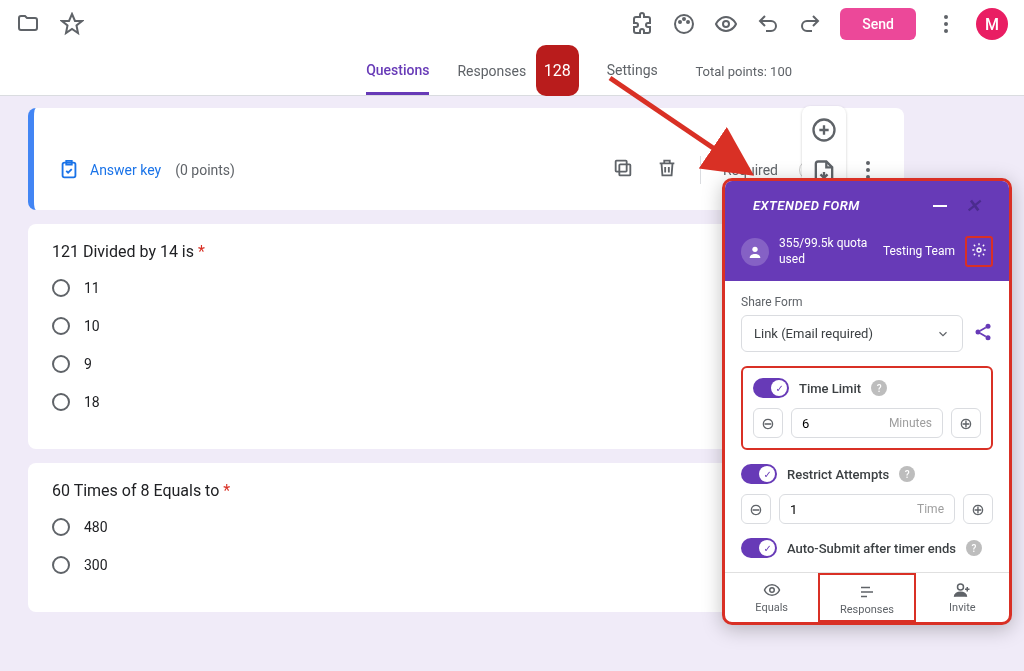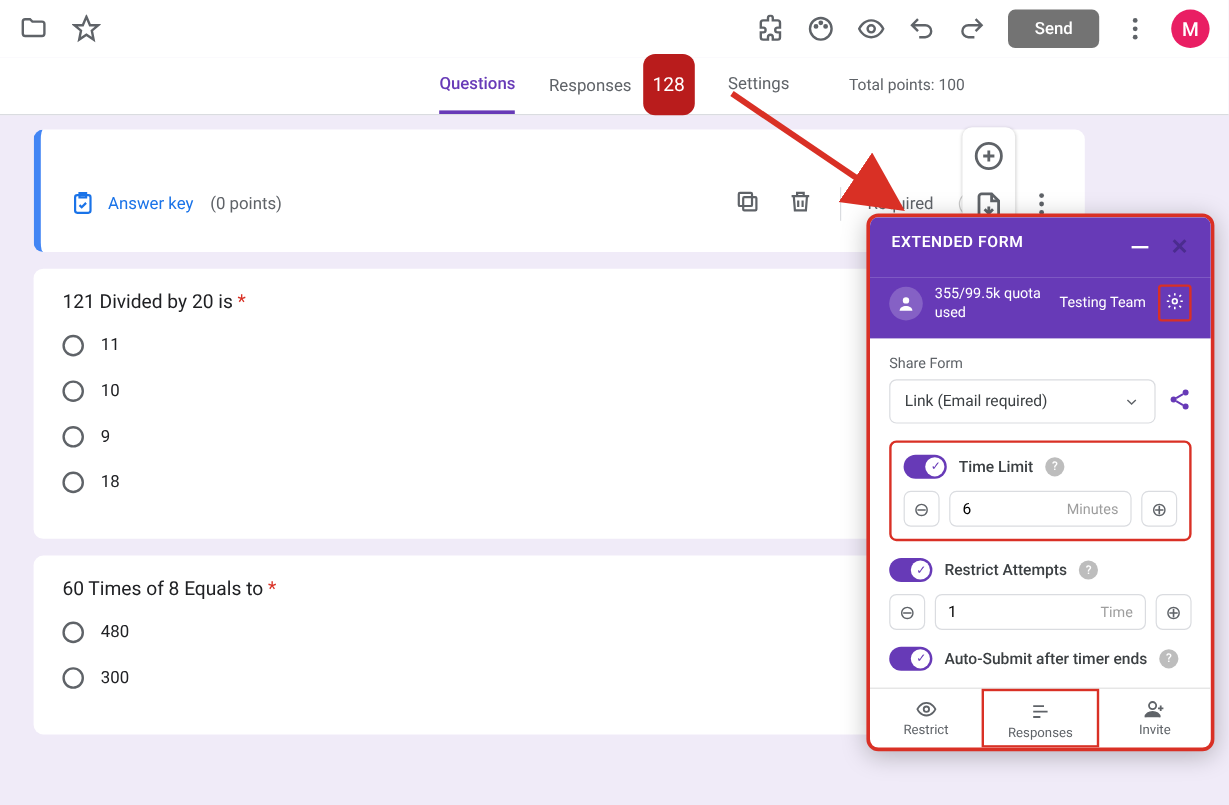--- a/index.html
+++ b/index.html
@@ -2,30 +2,30 @@
 <html><head>
 <meta charset="utf-8">
 <style>
 * { box-sizing: border-box; margin: 0; padding: 0; font-family: Roboto, Arial, sans-serif; }
 body { background: #f0ebf8; width: 1024px; height: 671px; overflow: hidden; position: relative; }
 
 .topbar { background: #fff; height: 48px; display: flex; align-items: center; padding: 0 16px; }
 .topbar-left { display: flex; gap: 20px; }
 .topbar-right { margin-left: auto; display: flex; align-items: center; gap: 18px; }
 .icon-btn { width: 24px; height: 24px; display: flex; align-items: center; justify-content: center; color: #5f6368; cursor: pointer; }
-.send-btn { background: #737373; color: #fff; border: none; padding: 8px 22px; border-radius: 6px; font-size: 14px; font-weight: 500; cursor: pointer; }
+.send-btn { background: #ec4899; color: #fff; border: none; padding: 8px 22px; border-radius: 6px; font-size: 14px; font-weight: 500; cursor: pointer; }
 .avatar { width: 32px; height: 32px; border-radius: 50%; background: #e91e63; color: #fff; display: flex; align-items: center; justify-content: center; font-size: 16px; font-weight: 500; }
 .kebab { width: 24px; height: 24px; display: flex; flex-direction: column; align-items: center; justify-content: center; gap: 3px; cursor: pointer; }
 .kebab span { width: 4px; height: 4px; background: #5f6368; border-radius: 50%; }
 
 .tabbar { background: #fff; height: 48px; display: flex; align-items: center; justify-content: center; gap: 28px; border-bottom: 1px solid #dadce0; position: relative; }
 .tab { font-size: 14px; color: #5f6368; cursor: pointer; padding: 14px 0; border-bottom: 3px solid transparent; text-align: right; }
 .tab.active { color: #673ab7; font-weight: 500; border-bottom-color: #673ab7; }
 .tab-badge { background: #b91c1c; color: #fff; font-size: 16px; padding: 16px 8px; border-radius: 10px; margin-left: 6px; }
-.points { position: absolute; right: 220px; font-size: 13px; color: #5f6368; }
+.points { position: absolute; right: 232px; font-size: 13px; color: #5f6368; }
 
 .content { padding: 12px 120px 0 28px; }
 .card { background: #fff; border-radius: 8px; margin-bottom: 14px; padding: 18px 24px; position: relative; }
 .card.active { border-left: 6px solid #4285f4; }
 .answer-row { display: flex; align-items: center; text-align: right; }
 .answer-key { display: flex; align-items: center; gap: 10px; color: #1a73e8; font-size: 14px; }
 .answer-key svg { width: 22px; height: 22px; }
 .points-label { color: #5f6368; font-size: 14px; margin-left: 14px; }
 .answer-actions { margin-left: auto; display: flex; align-items: center; gap: 22px; color: #5f6368; }
 .tool-icon svg { width: 22px; height: 22px; }
@@ -35,21 +35,21 @@
 .q-title { font-size: 16px; color: #202124; margin-bottom: 18px; }
 .req-star { color: #d93025; }
 .option { display: flex; align-items: center; gap: 14px; margin-bottom: 20px; }
 .radio { width: 18px; height: 18px; border: 2px solid #5f6368; border-radius: 50%; }
 .opt-text { font-size: 14px; color: #202124; }
 
 .side-toolbar { position: absolute; right: 178px; top: 106px; background: #fff; border-radius: 8px; padding: 10px 8px; display: flex; flex-direction: column; gap: 14px; box-shadow: 0 1px 3px rgba(0,0,0,0.2); }
 .side-toolbar .icon-btn { width: 28px; height: 28px; }
 
 .addon { position: absolute; right: 12px; top: 178px; width: 290px; background: #fff; border-radius: 10px; box-shadow: 0 4px 20px rgba(0,0,0,0.25); border: 3px solid #d93025; overflow: hidden; }
-.addon-hdr { background: #673ab7; color: #fff; padding: 14px 18px; display: flex; justify-content: space-between; font-size: 13px; font-weight: 600; letter-spacing: 0.5px; }
+.addon-hdr { background: #673ab7; color: #fff; padding: 14px 28px; display: flex; align-items: center; justify-content: space-between; font-size: 13px; font-weight: 600; letter-spacing: 0.5px; font-style: italic; }
 .addon-hdr-ctrls { display: flex; align-items: center; gap: 18px; }
 .addon-min { width: 14px; height: 2px; background: #fff; }
 .addon-close { color: #4b2c8f; font-size: 18px; }
 .addon-sub { background: #673ab7; color: #fff; padding: 6px 16px 14px; display: flex; align-items: center; gap: 10px; font-size: 12px; }
 .addon-avatar { width: 28px; height: 28px; border-radius: 50%; background: #8561c5; display: flex; align-items: center; justify-content: center; }
 .addon-avatar svg { width: 16px; height: 16px; fill: #fff; }
 .quota { flex: 1; line-height: 1.3; }
 .team { line-height: 1.3; }
 .gear-box { border: 2px solid #d93025; padding: 4px; border-radius: 3px; }
 .addon-body { padding: 14px 16px; }
@@ -173,21 +173,21 @@
             <span></span>
             <span></span>
             <span></span>
           </div>
       </div>
     </div>
   </div>
 
   <div class="card">
     <div class="q-title">
-      <span>121 Divided by 20 is</span> <span class="req-star">*</span>
+      <span>121 Divided by 14 is</span> <span class="req-star">*</span>
     </div>
     <div class="option">
         <div class="radio"></div>
         <span class="opt-text">11</span>
       </div>
     <div class="option">
         <div class="radio"></div>
         <span class="opt-text">10</span>
       </div>
     <div class="option">
@@ -320,21 +320,21 @@
       </div>
     </div>
 
   </div>
   <div class="addon-tabs">
     <div class="addon-tab">
       <svg viewBox="0 0 24 24">
           <path d="M2 12s3-7 10-7 10 7 10 7-3 7-10 7-10-7-10-7z" fill="none" stroke="#5f6368" stroke-width="2"></path>
           <circle cx="12" cy="12" r="3" fill="none" stroke="#5f6368" stroke-width="2"></circle>
         </svg>
-      <span>Restrict</span>
+      <span>Equals</span>
     </div>
     <div class="addon-tab hl">
       <svg viewBox="0 0 24 24">
           <path d="M4 6h12M4 12h16M4 18h8" stroke="#5f6368" stroke-width="2"></path>
         </svg>
       <span>Responses</span>
     </div>
     <div class="addon-tab">
       <svg viewBox="0 0 24 24">
           <circle cx="10" cy="8" r="4" fill="none" stroke="#5f6368" stroke-width="2"></circle>

